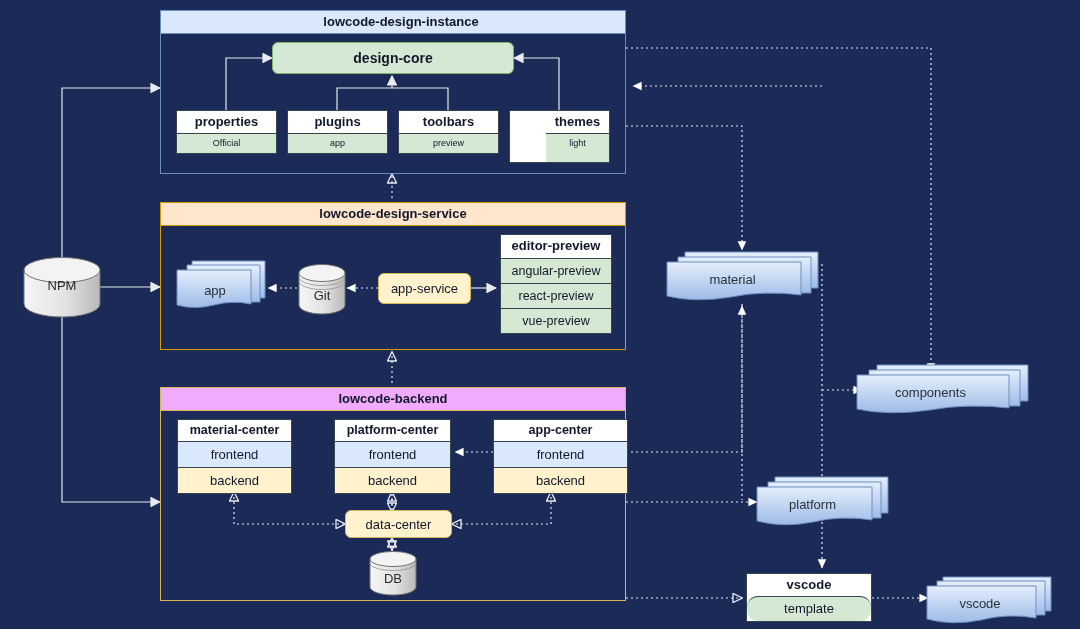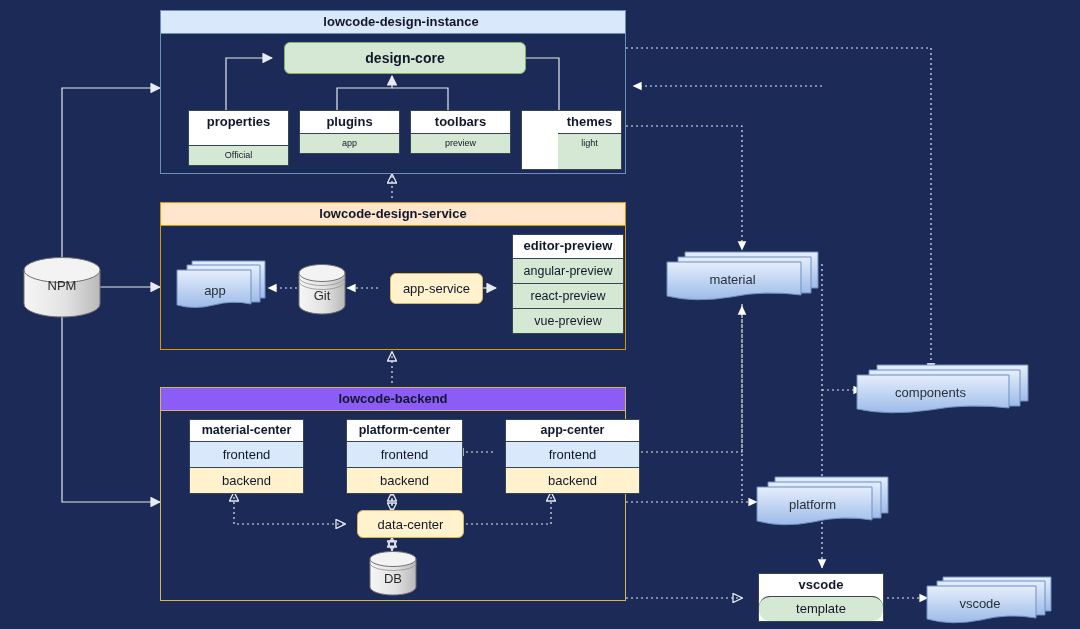--- a/index.html
+++ b/index.html
@@ -3,35 +3,35 @@
 <meta charset="utf-8">
 <style>
   html,body{margin:0;padding:0;}
   body{
     width:1080px;height:629px;background:#1b2a56;
     font-family:"Liberation Sans", sans-serif;
     overflow:hidden;position:relative;
   }
   #root{position:absolute;left:0;top:0;width:1080px;height:629px;}
   svg.wires{position:absolute;left:0;top:0;width:1080px;height:629px;pointer-events:none;}
-  .node{position:absolute;box-sizing:border-box;margin-left:12px;}
+  .node{position:absolute;box-sizing:border-box;}
 
   
   .panel{position:absolute;box-sizing:border-box;}
   .panel .phead{
     box-sizing:border-box;width:100%;height:24px;line-height:22px;
     text-align:center;font-weight:bold;font-size:13px;color:#12182b;
   }
   .panel .pbody{box-sizing:border-box;width:100%;}
 
   .panel-blue .phead{background:#dae8fc;border:1px solid #6c8ebf;padding-left:16px;}
   .panel-blue .pbody{background:transparent;border:1px solid #6c8ebf;border-top:none;}
   .panel-orange .phead{background:#ffe6cc;border:1px solid #d79b00;}
   .panel-orange .pbody{background:transparent;border:1px solid #d79b00;border-top:none;}
-  .panel-yellow .phead{background:#8b5cf6;border:1px solid #d6b656;}
+  .panel-yellow .phead{background:#f0abfc;border:1px solid #d6b656;}
   .panel-yellow .pbody{background:transparent;border:1px solid #d6b656;border-top:none;}
 
   
   .boxgreen{
     background:#d5e8d4;border:1px solid #82b366;border-radius:6px;
     display:flex;align-items:center;justify-content:center;
     font-weight:bold;font-size:14px;color:#12182b;
   }
   .boxyellow{
     background:#fff2cc;border:1px solid #d6b656;border-radius:6px;
@@ -177,37 +177,37 @@
   <div class="panel panel-blue" style="left:160px;top:10px;width:466px;height:164px;">
     <div class="phead">lowcode-design-instance</div>
     <div class="pbody" style="height:140px;"></div>
   </div>
 
   <div class="node boxgreen" style="left:272px;top:42px;width:242px;height:32px;">
     <span>design-core</span>
   </div>
 
   <div class="node tbl" style="left:176px;top:110px;width:101px;">
-    <div class="hrow" style="height:34px;line-height:21px;font-size:13px;">properties</div>
+    <div class="hrow" style="height:22px;line-height:21px;font-size:13px;">properties</div>
     <div class="row r-green" style="height:20px;line-height:19px;font-size:9px;">Official</div>
   </div>
 
   <div class="node tbl" style="left:287px;top:110px;width:101px;">
     <div class="hrow" style="height:22px;line-height:21px;font-size:13px;">plugins</div>
     <div class="row r-green" style="height:20px;line-height:19px;font-size:9px;">app</div>
   </div>
 
   <div class="node tbl" style="left:398px;top:110px;width:101px;">
     <div class="hrow" style="height:22px;line-height:21px;font-size:13px;">toolbars</div>
     <div class="row r-green" style="height:20px;line-height:19px;font-size:9px;">preview</div>
   </div>
 
   <div class="node tbl" style="left:509px;top:110px;width:101px;padding-left:36px;">
     <div class="hrow" style="height:22px;line-height:21px;font-size:13px;">themes</div>
-    <div class="row r-green" style="height:36px;line-height:19px;font-size:9px;">light</div>
+    <div class="row r-green" style="height:29px;line-height:19px;font-size:9px;">light</div>
   </div>
 
   <div class="panel panel-orange" style="left:160px;top:202px;width:466px;height:148px;">
     <div class="phead">lowcode-design-service</div>
     <div class="pbody" style="height:124px;"></div>
   </div>
 
   <div class="docstack" style="left:174px;top:258px;width:94px;height:56px;">
     <svg width="94" height="56" viewBox="0 0 94 56">
       <defs>

